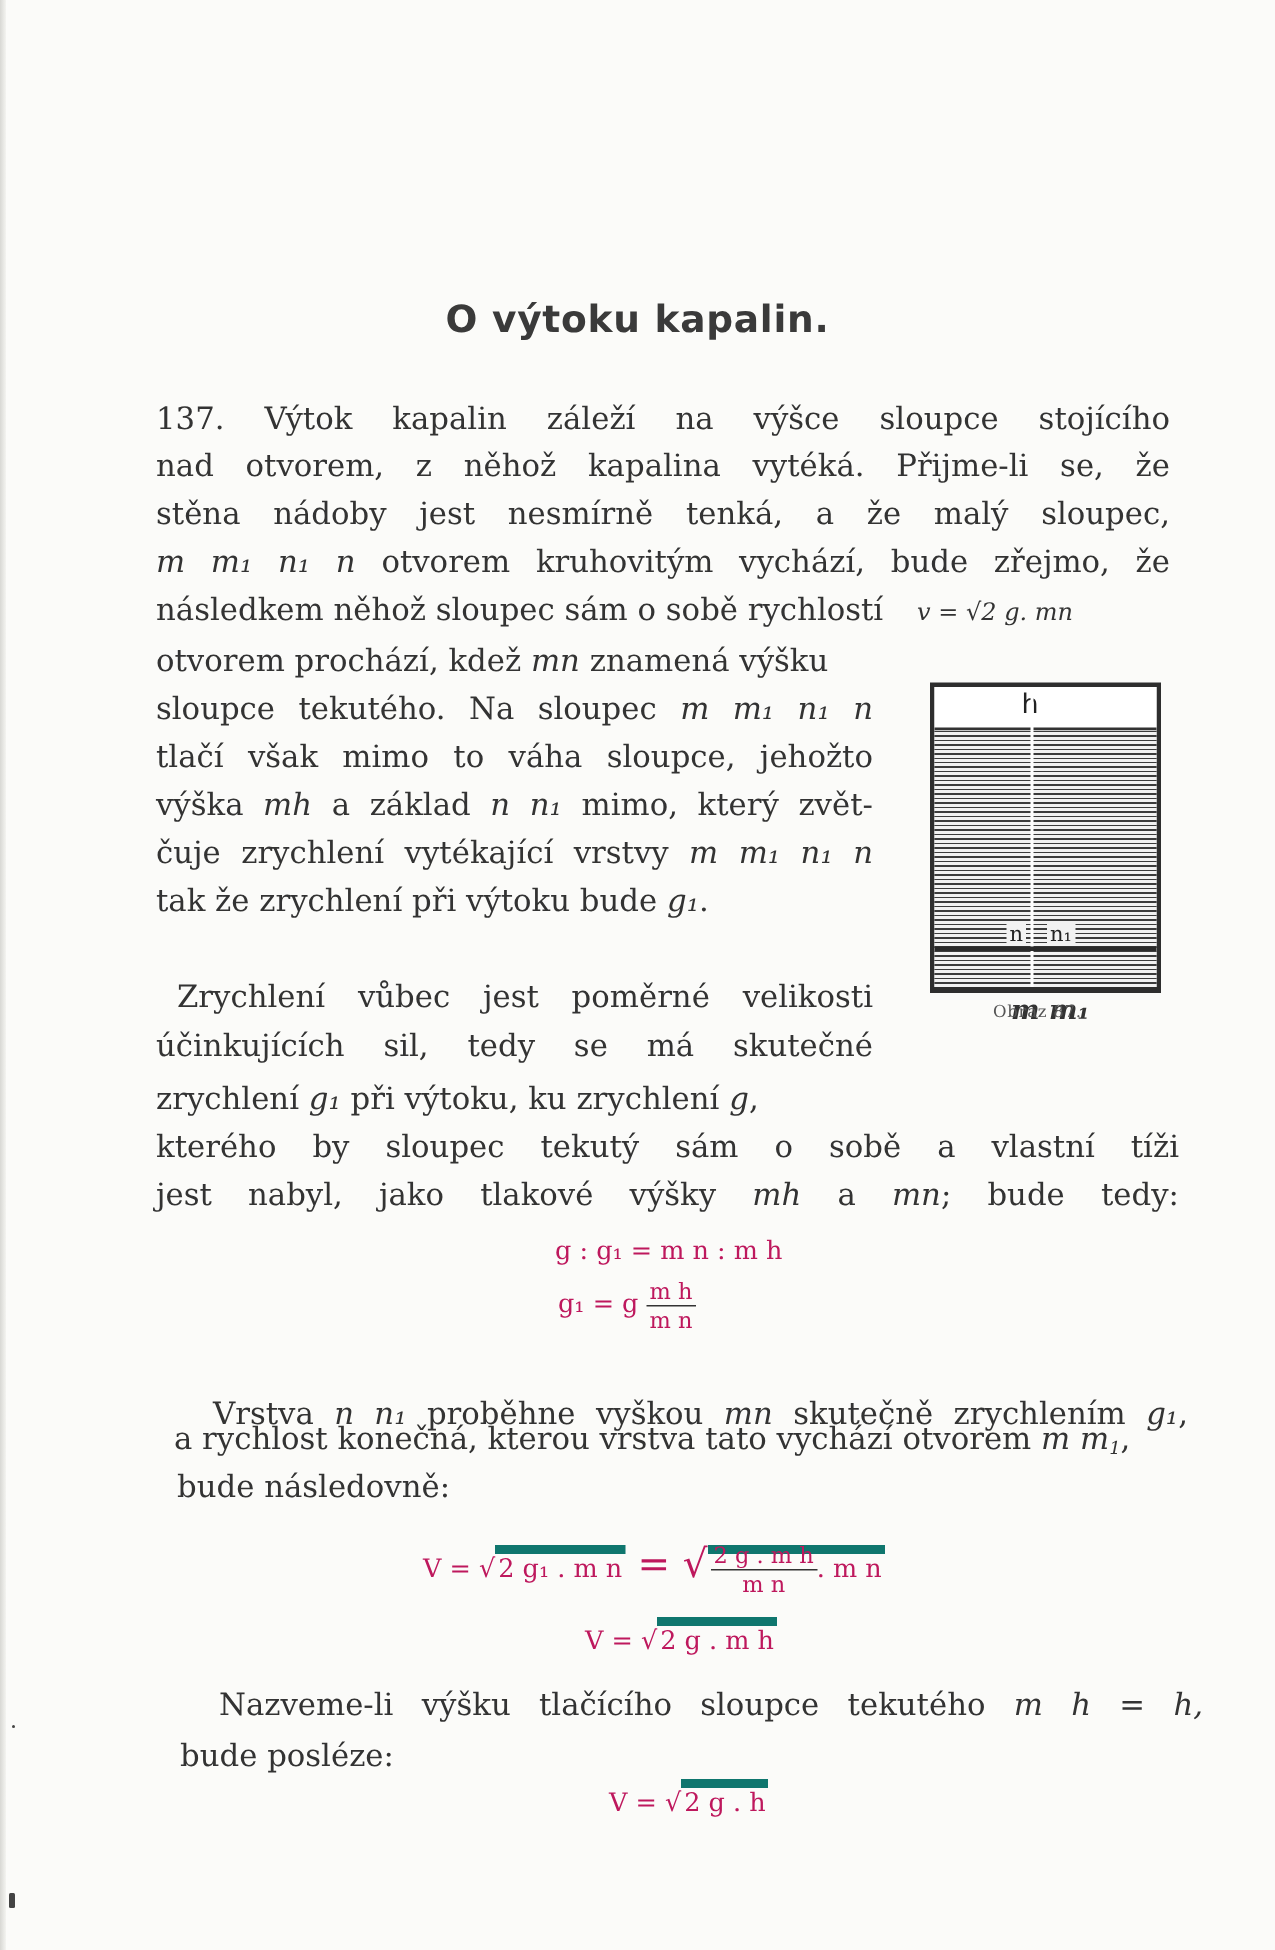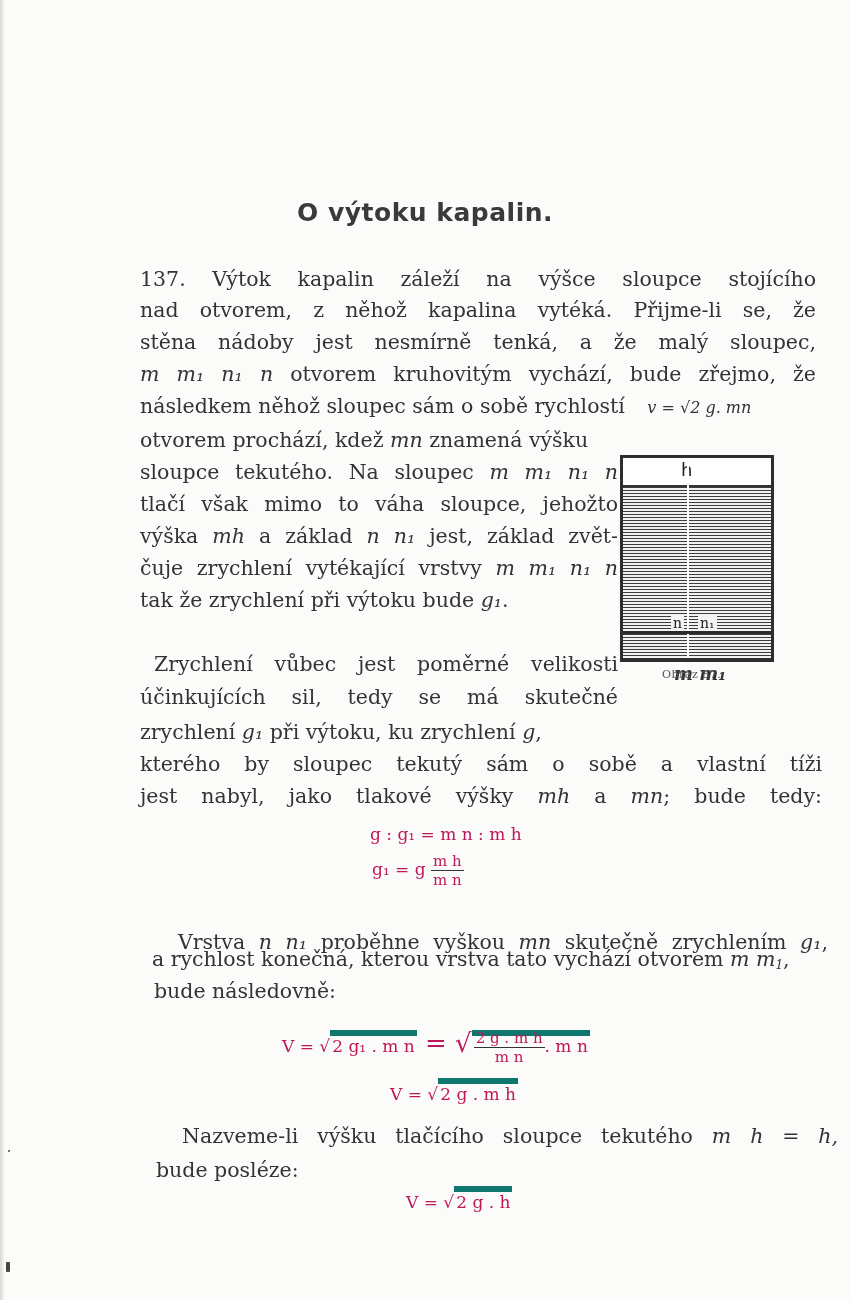--- a/index.html
+++ b/index.html
@@ -11,21 +11,21 @@
   }
   .edge { position: absolute; left: 0; top: 0; width: 4px; height: 1300px; background: linear-gradient(to right, #d8d8d4, #f4f4f1); }
   .speck { position: absolute; background: #444; border-radius: 1px; }
   .title {
     position: absolute; left: 0; width: 850px; top: 198px; text-align: center;
     font-family: "DejaVu Sans", "Liberation Sans", sans-serif;
     font-size: 25px; font-weight: bold; color: #3a3a3a; letter-spacing: 0.5px;
   }
   .line {
     position: absolute; left: 104px; font-size: 20.5px; white-space: nowrap;
-    line-height: 28px; color: #333; margin-left: 36px;
+    line-height: 28px; color: #333;
   }
   .just { text-align: justify; text-align-last: justify; }
   .it { font-style: italic; }
   sub { font-size: 12px; vertical-align: -3px; }
   .eq { position: absolute; font-size: 17px; white-space: nowrap; color: #be185d; }
   .frac { display: inline-block; vertical-align: middle; text-align: center; font-size: 15px; line-height: 18px; }
   .frac .num { display: block; border-bottom: 1px solid #333; padding: 0 2px; }
   .frac .den { display: block; padding: 0 2px; }
   .rad { border-top: 6px solid #0f766e; padding: 0 2px; }
   .figure { position: absolute; left: 620px; top: 455px; width: 154px; height: 207px; border: 3px solid #2e2e2e; border-bottom-width: 4px; box-sizing: border-box; background: #fff; }
@@ -72,21 +72,21 @@
 <div class="line just" style="top:458px;width:478px;">
   <span>sloupce tekutého. Na sloupec</span>
   <span class="it">m m₁ n₁ n</span>
 </div>
 <div class="line just" style="top:490px;width:478px;">tlačí však mimo to váha sloupce, jehožto</div>
 <div class="line just" style="top:522px;width:478px;">
   <span>výška</span>
   <span class="it">mh</span>
   <span>a základ</span>
   <span class="it">n n₁</span>
-  <span>jest, základ zvět-</span>
+  <span>mimo, který zvět-</span>
 </div>
 <div class="line just" style="top:554px;width:478px;">
   <span>čuje zrychlení vytékající vrstvy</span>
   <span class="it">m m₁ n₁ n</span>
 </div>
 <div class="line" style="top:586px;">
   <span>tak že zrychlení při výtoku bude</span>
   <span class="it">g₁</span>.
 </div>
 

